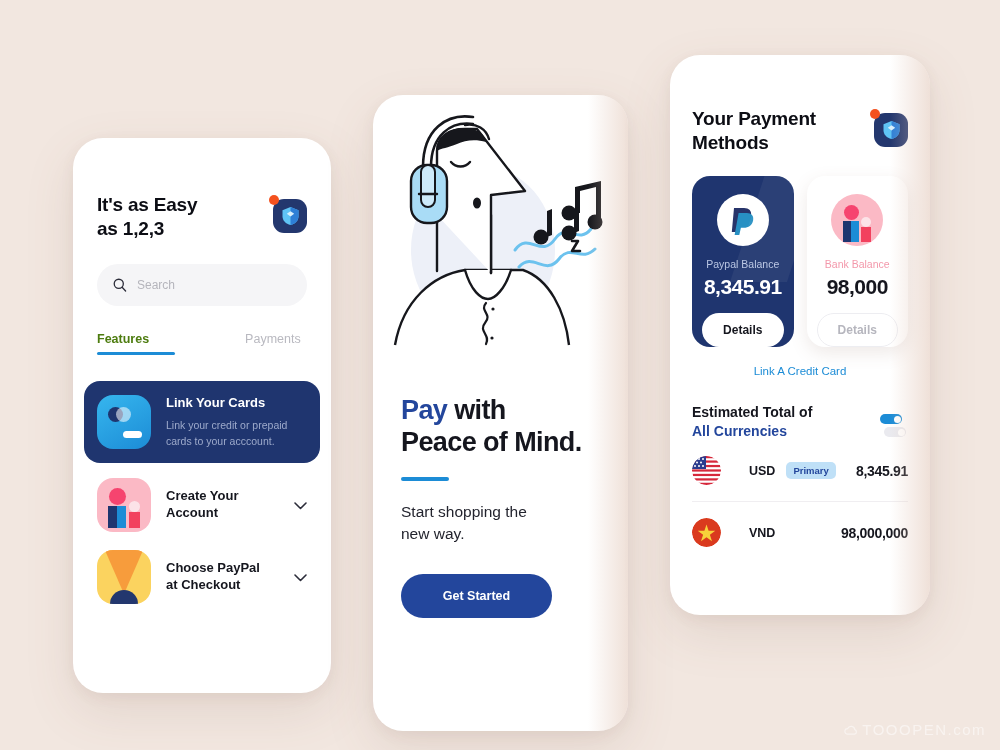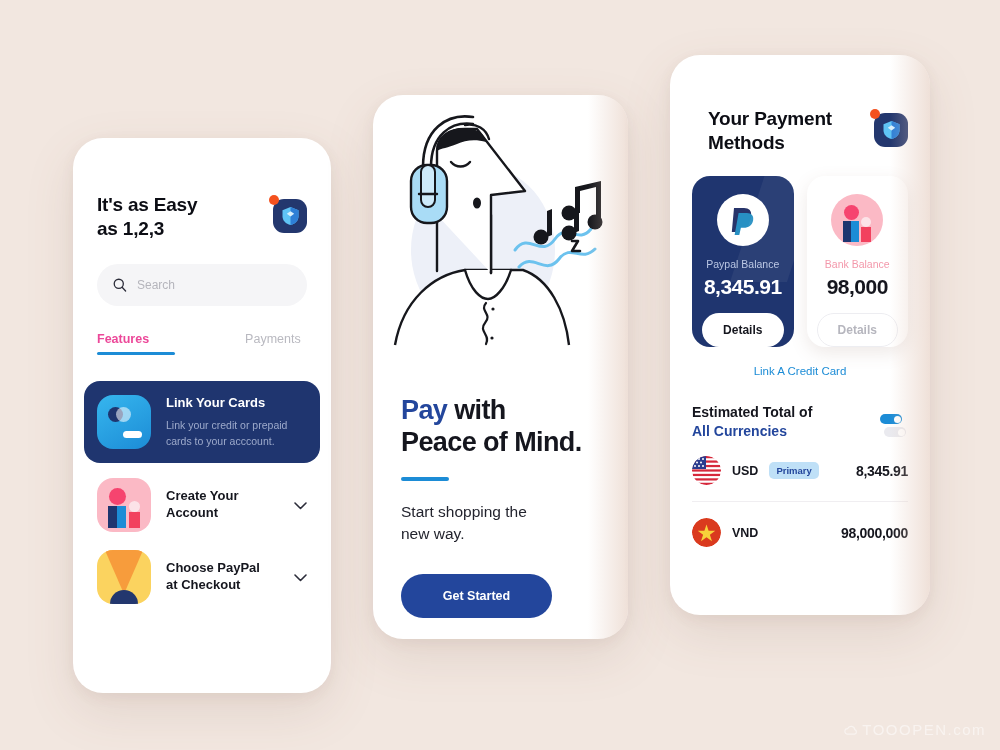--- a/index.html
+++ b/index.html
@@ -13,21 +13,21 @@
 
   
   .phone {
     position:absolute;
     background:#FFFFFF;
     border-radius:30px;
     overflow:hidden;
     box-shadow:0 18px 50px rgba(120,85,70,.13), 0 4px 14px rgba(120,85,70,.07);
   }
   #phone-left   { left:73px;  top:138px; width:258px; height:555px; }
-  #phone-center { left:373px; top:95px;  width:255px; height:544px; }
+  #phone-center { left:373px; top:95px;  width:255px; height:636px; }
   #phone-right  { left:670px; top:55px;  width:260px; height:560px; }
   
   .edge-shade {
     position:absolute; top:0; right:0; width:40px; height:100%;
     background:linear-gradient(to left, rgba(226,199,184,.55), rgba(226,199,184,0));
     pointer-events:none;
   }
 
   
   .h-title { font-size:19px; font-weight:bold; color:#0C0D14; line-height:1.28; letter-spacing:-.2px; }
@@ -45,21 +45,21 @@
     position:absolute; left:0; top:0; width:10px; height:10px;
     border-radius:50%; background:#F4511E;
   }
   .search-box {
     margin-top:22px; height:42px; background:#F5F5F7; border-radius:21px;
     display:flex; align-items:center; padding:0 16px; gap:10px;
   }
   .search-ph { font-size:12px; color:#B5B5BC; }
   .tabs { margin-top:26px; display:flex; gap:60px; }
   .tab { font-size:12.5px; padding-bottom:9px; position:relative; }
-  .tab.active { color:#ec4899; font-weight:bold; }
+  .tab.active { color:#4d7c0f; font-weight:bold; }
   .tab.idle   { color:#B9B9C0;margin-left:36px; }
   .tab.active:after {
     content:""; position:absolute; left:0; bottom:0; width:78px; height:2.5px;
     background:#1C8CD6; border-radius:2px;
   }
 
   .feat-list { margin-top:20px; display:flex; flex-direction:column; }
   .feat {
     display:flex; align-items:center; gap:15px;
     padding:9px 0; border-radius:16px;
@@ -102,21 +102,21 @@
   .rule { width:48px; height:4px; background:#1C8CD6; border-radius:3px; margin:18px 0 20px 0; }
   .sub-copy { font-size:15.5px; color:#23242E; line-height:1.45; }
   .cta {
     margin-top:28px; width:151px; height:44px; border-radius:22px;
     background:#23469C; color:#fff; font-size:12.5px; font-weight:bold;
     display:flex; align-items:center; justify-content:center; border:none; cursor:pointer;
   }
 
   
   #phone-right .pad { padding:52px 22px 0 22px; }
-  .r-head { display:flex; align-items:flex-start; justify-content:space-between;margin-left:16px; }
+  .r-head { display:flex; align-items:flex-start; justify-content:space-between; }
   .cards-row { display:flex; gap:13px; margin-top:20px; }
   .bal-card { flex:1 1 0; border-radius:18px; position:relative; overflow:hidden; padding:18px 10px 0; text-align:center; }
   .bal-card.pp { background:#1F356F; }
   .bal-card.bank { background:#FFFFFF; box-shadow:0 6px 18px rgba(120,85,70,.13); }
   .pp-sheen { position:absolute; right:0; top:0; width:56%; height:62%; background:rgba(255,255,255,.055);
               transform:skewX(-18deg) translateX(18%); pointer-events:none; }
   .pp-arc { position:absolute; left:-10px; bottom:-10px; width:48px; height:48px; border-radius:50%;
             border:7px solid #22A7E8; clip-path:inset(50% 50% 0 0); }
   .pp-avatar { width:52px; height:52px; border-radius:50%; background:#fff; margin:0 auto;
                display:flex; align-items:center; justify-content:center; }
@@ -145,21 +145,21 @@
   .toggles { position:relative; width:28px; height:26px; flex:0 0 auto; margin-top:4px; }
   .tg { position:absolute; width:22px; height:10px; border-radius:6px; }
   .tg.on  { left:0;  top:0;  background:#1C8CD6; }
   .tg.on .knob  { position:absolute; right:1.5px; top:1.5px; width:7px; height:7px; border-radius:50%; background:#fff; }
   .tg.off { left:4px; top:13px; background:#EAEAEF; }
   .tg.off .knob { position:absolute; right:1.5px; top:1.5px; width:7px; height:7px; border-radius:50%; background:#fff; }
 
   .cur-row { display:flex; align-items:center; padding:16px 0; }
   .cur-row + .cur-row { border-top:1px solid #F0EEF1; }
   .flag { width:29px; height:29px; border-radius:50%; flex:0 0 auto; overflow:hidden; position:relative; }
-  .cur-code { font-size:12.5px; font-weight:bold; color:#15161E; margin-left:11px; }
+  .cur-code { font-size:12.5px; font-weight:bold; color:#15161E; margin-left:28px; }
   .primary-badge { margin-left:11px; background:#BFE0F7; color:#23469C; font-size:9.5px; font-weight:bold;
                    padding:3px 7px; border-radius:5px; }
   .cur-amt { margin-left:auto; font-size:14px; font-weight:bold; color:#15161E; letter-spacing:-.3px; }
 
   .watermark {
     position:absolute; right:14px; bottom:12px;
     font-size:15px; letter-spacing:1.5px; color:rgba(255,255,255,.52);
     display:flex; align-items:center; gap:4px; user-select:none;
   }
 </style>

